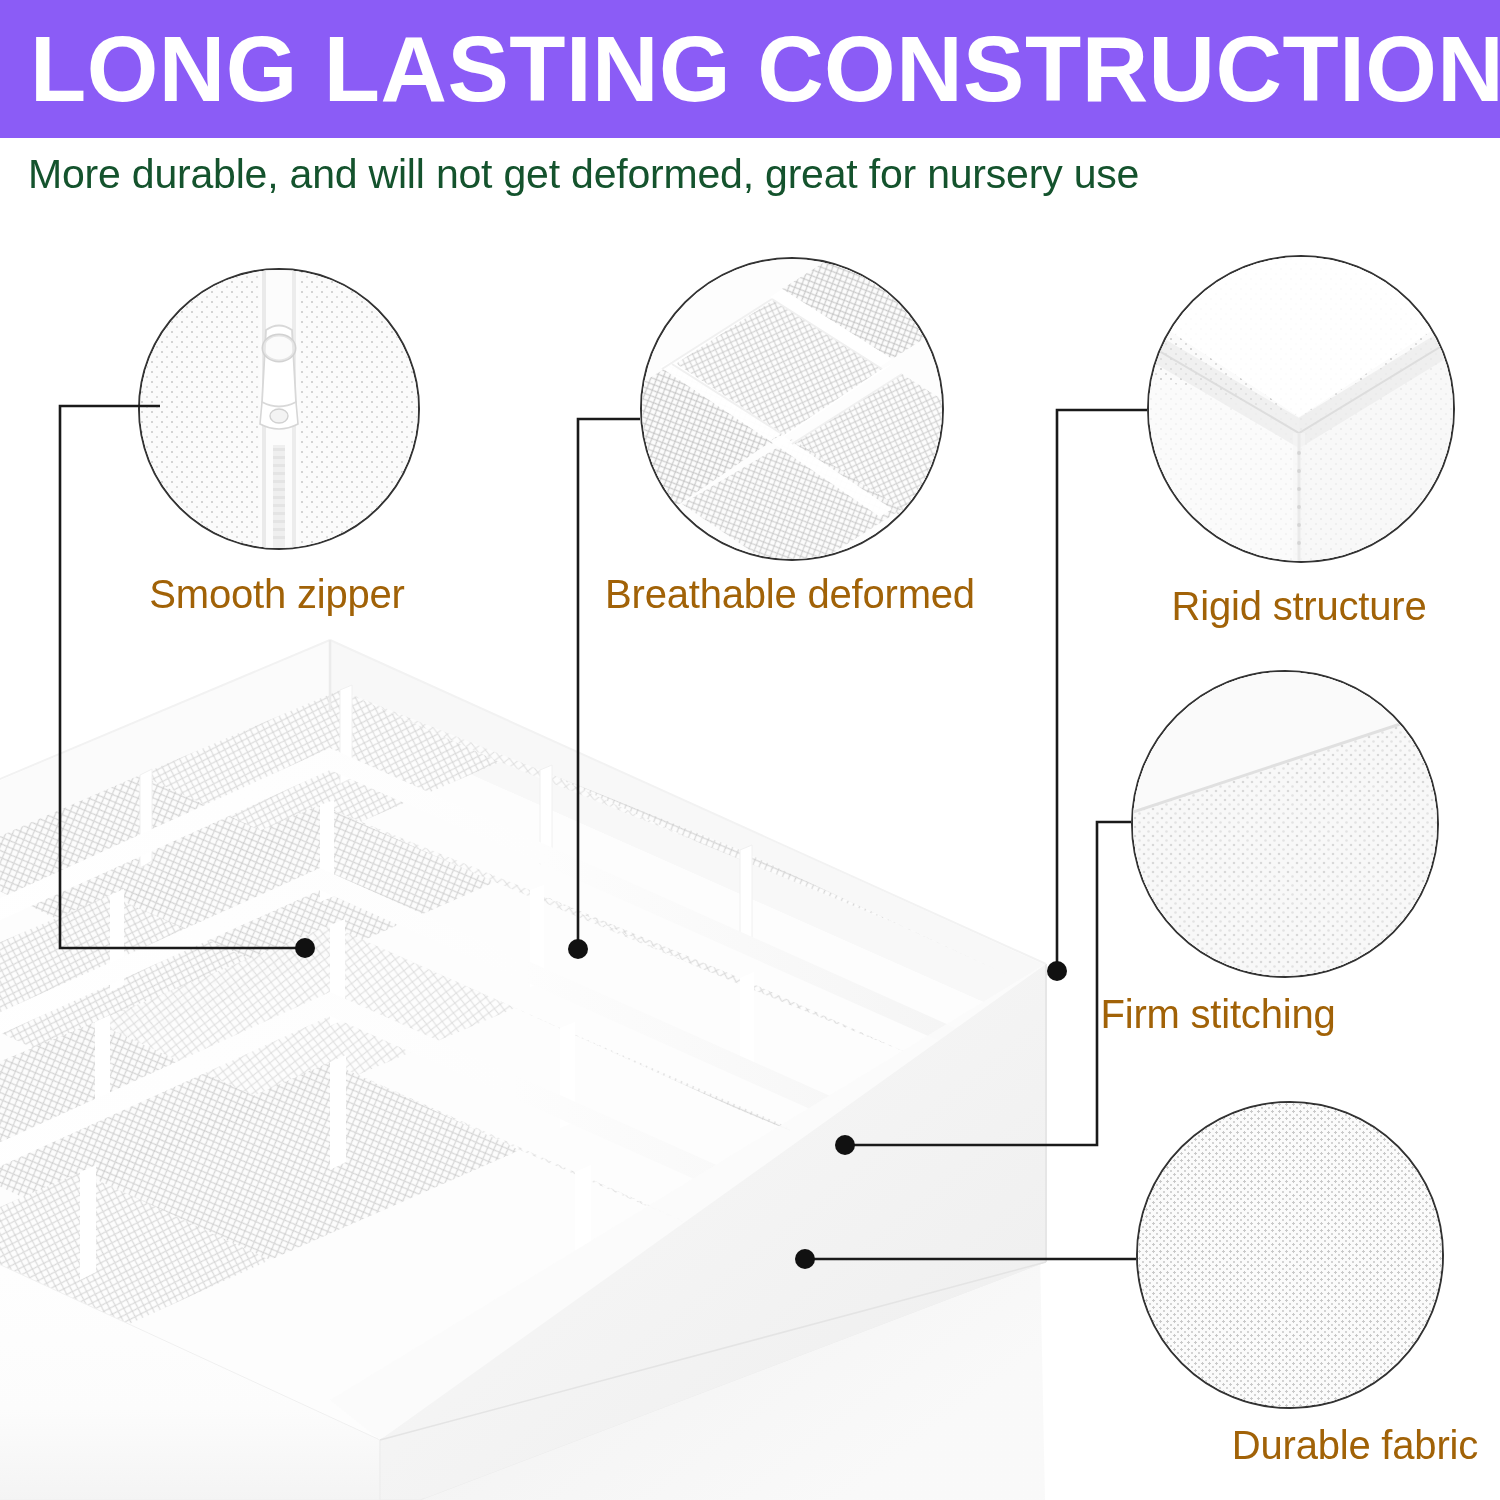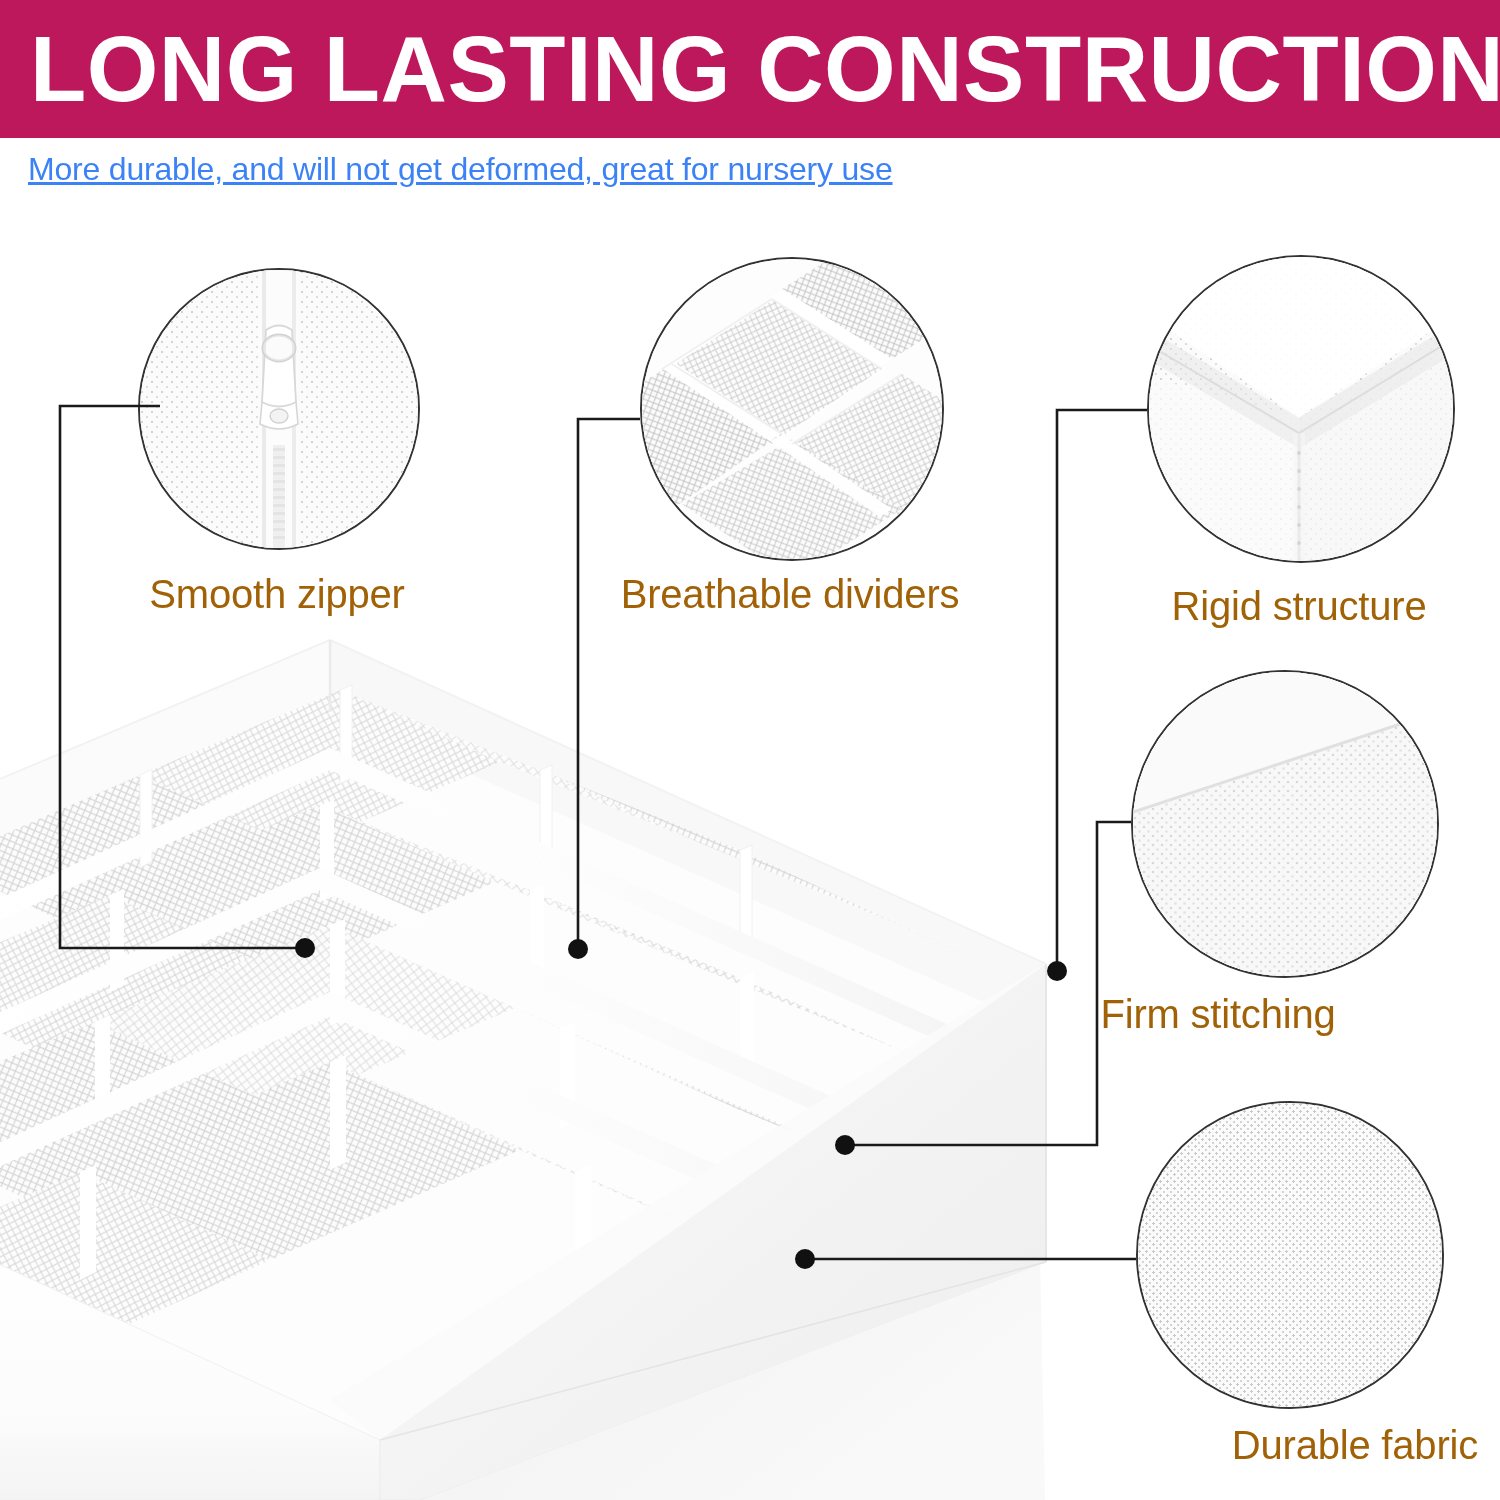--- a/index.html
+++ b/index.html
@@ -9,44 +9,43 @@
     background:#ffffff;
     font-family:"Liberation Sans", sans-serif;
     overflow:hidden;
     position:relative;
   }
   #stage{position:absolute;left:0;top:0;width:1500px;height:1500px;}
 
   
   .header-band{
     position:absolute;left:0;top:0;width:1500px;height:138px;
-    background:#be185d;
+    background:#8b5cf6;
     display:flex;align-items:center;
   }
   .header-title{
     font-family:"Liberation Sans", sans-serif;
     font-size:92px;
     font-weight:bold;
     color:#FFFFFF;
     letter-spacing:0.5px;
     line-height:1;
     padding-left:30px;
     white-space:nowrap;
     transform:scaleX(1.0);
     transform-origin:left center;
   }
   .subtitle{
     position:absolute;left:28px;top:152px;width:1444px;
-    font-size:32px;
+    font-size:41px;
     font-weight:300;
-    color:#3b82f6;
+    color:#14532d;
     line-height:1.1;
     white-space:nowrap;
     letter-spacing:-0.2px;
-    text-decoration:underline;
   }
 
   
   .callout{position:absolute;}
   .circle{
     position:absolute;
     border-radius:50%;
     border:2.5px solid #333333;
     overflow:hidden;
     background:#fdfdfd;
@@ -287,21 +286,21 @@
           <polygon points="240,110 252,104 142,178 130,184"></polygon>
         </g>
         <g stroke="#f0f0f0" stroke-width="2" fill="none">
           <path d="M130,40 L20,110"></path>
             <path d="M130,40 L240,110"></path>
           <path d="M30,105 L140,175"></path>
             <path d="M260,115 L150,185"></path>
         </g>
       </svg>
     </div>
-    <div class="caption" style="left:560px;top:572px;width:460px;">Breathable dividers</div>
+    <div class="caption" style="left:560px;top:572px;width:460px;">Breathable deformed</div>
   </div>
 
   <div class="callout">
     <div class="circle" style="left:1147px;top:255px;width:304px;height:304px;">
       <div class="fabric-tex"></div>
       <svg viewBox="0 0 304 304" style="position:absolute;left:0;top:0;width:100%;height:100%;">
 
         <polygon points="0,120 150,160 150,304 0,304" fill="#fbfbfb" opacity="0.75"></polygon>
         <polygon points="150,160 304,70 304,304 150,304" fill="#f7f7f7" opacity="0.7"></polygon>
         <polygon points="0,60 150,160 304,60 304,0 0,0" fill="#ffffff" opacity="0.9"></polygon>

